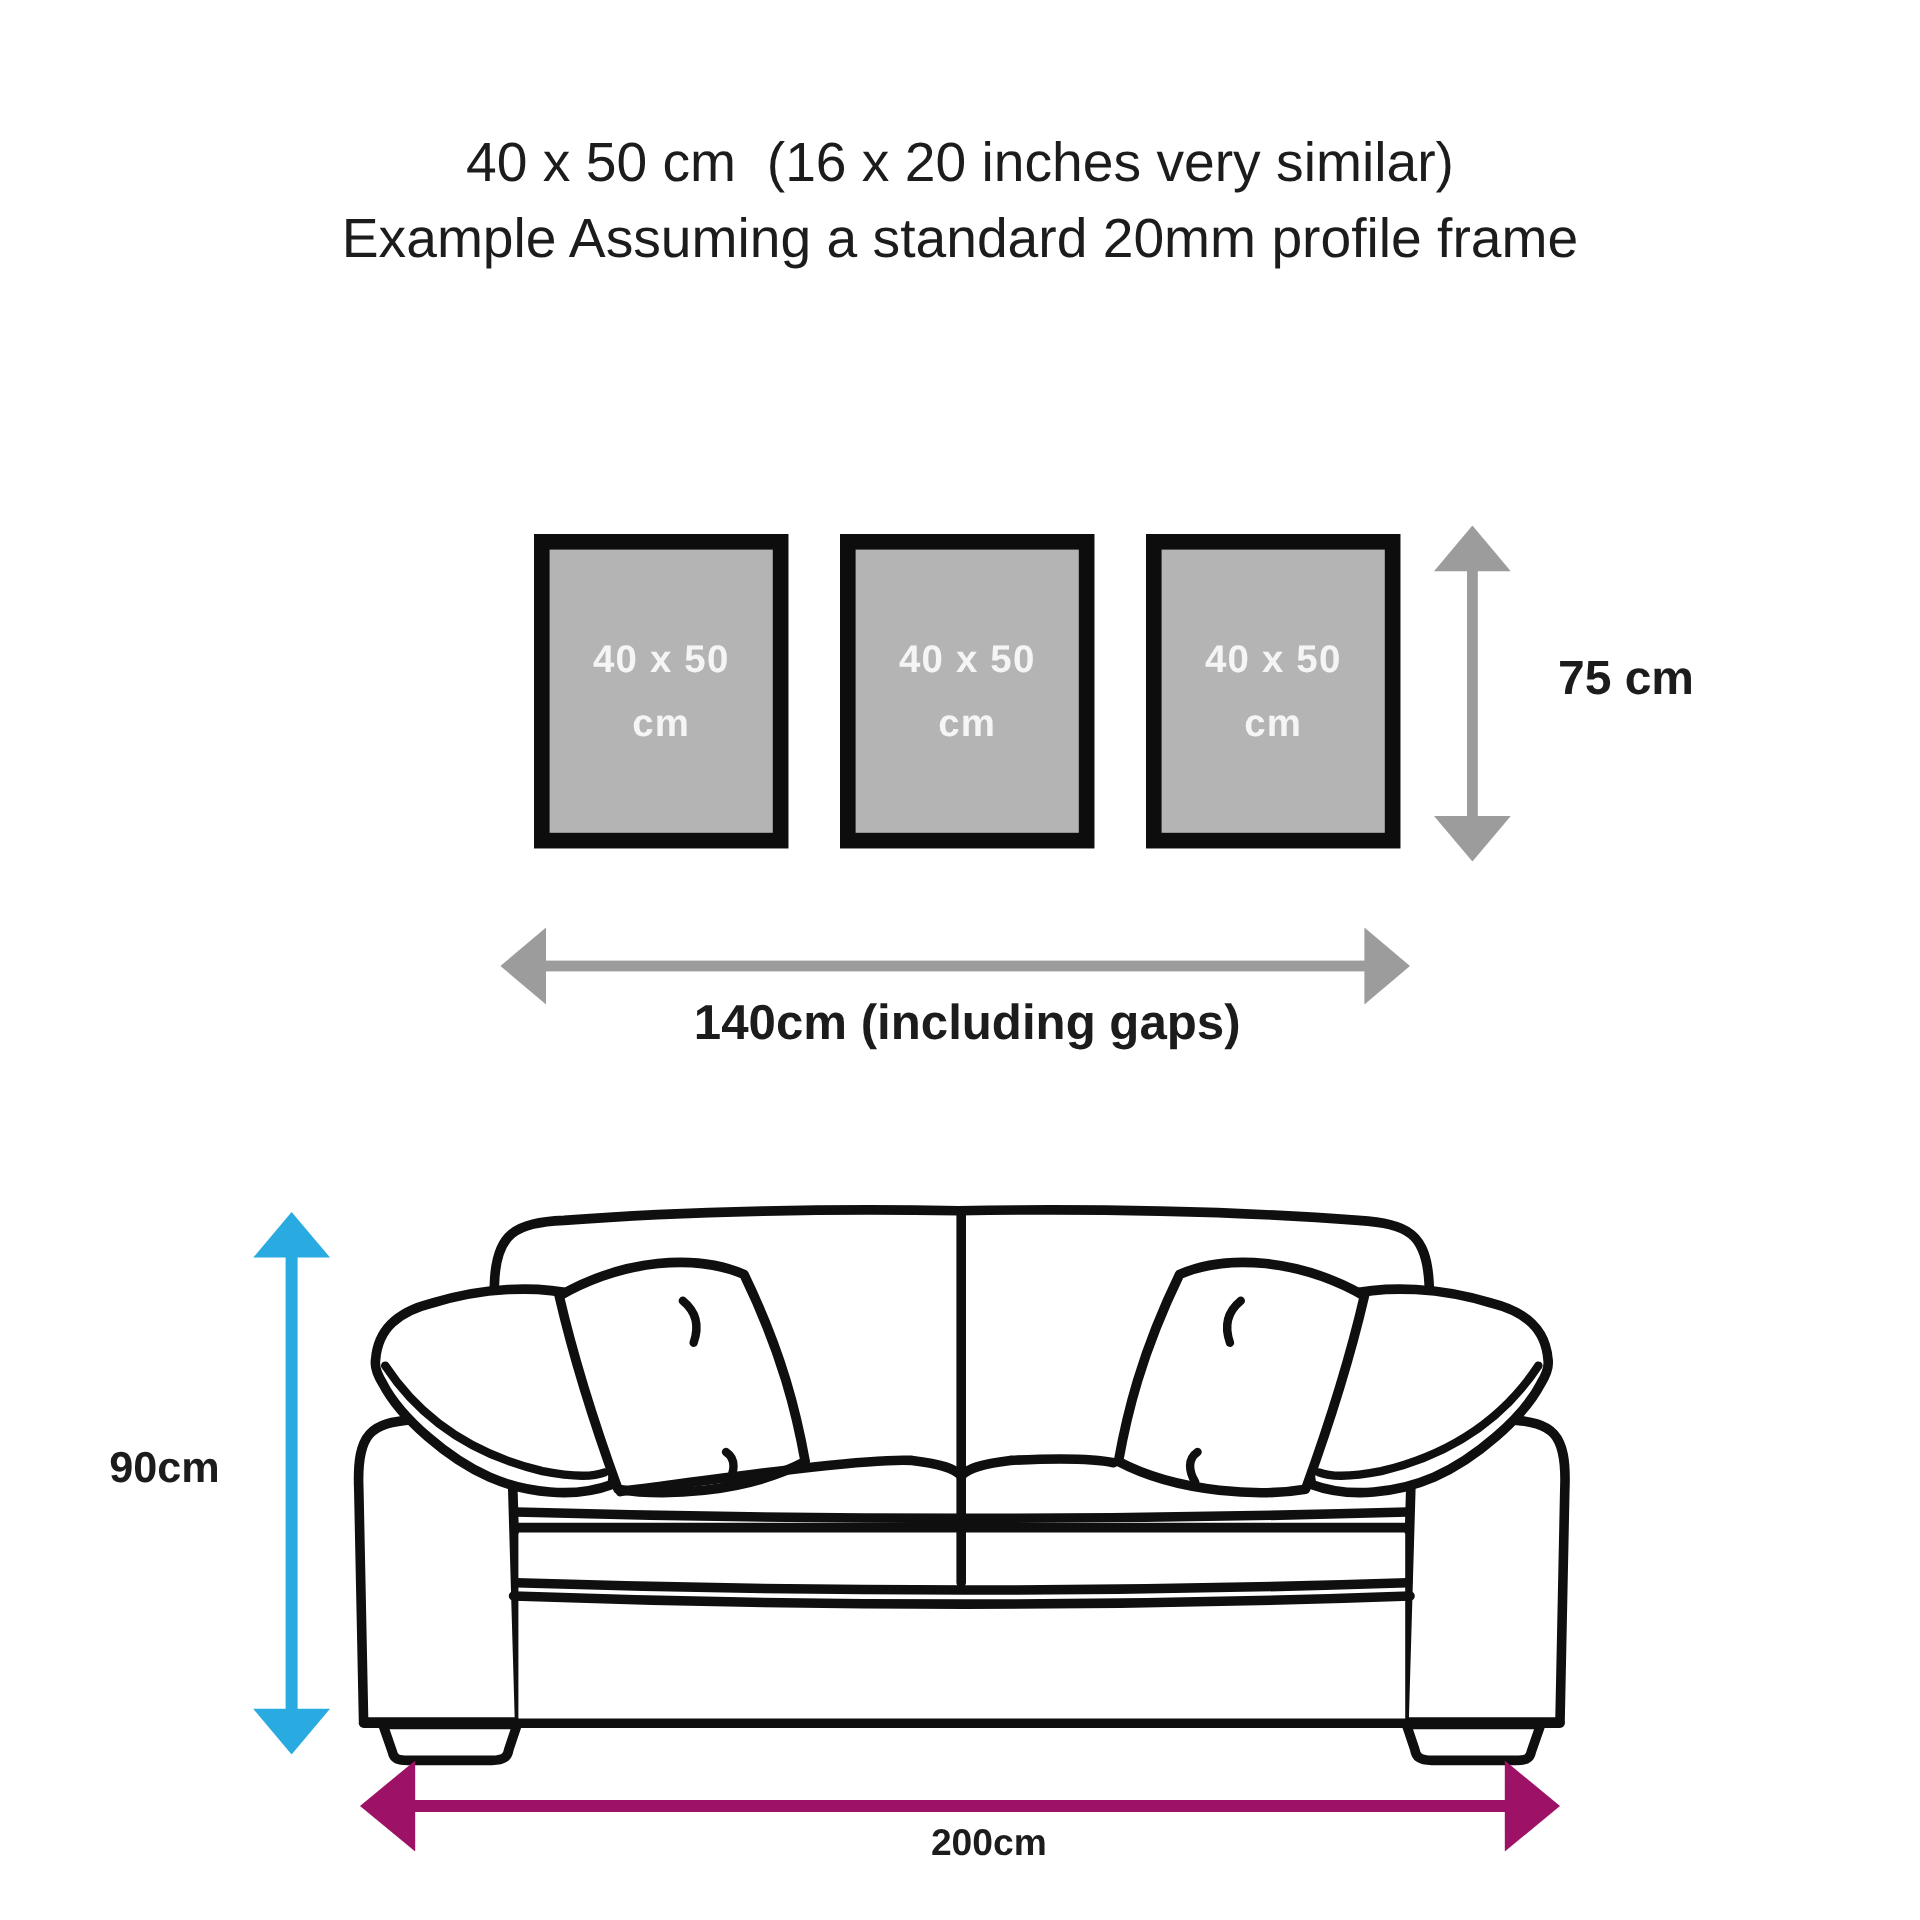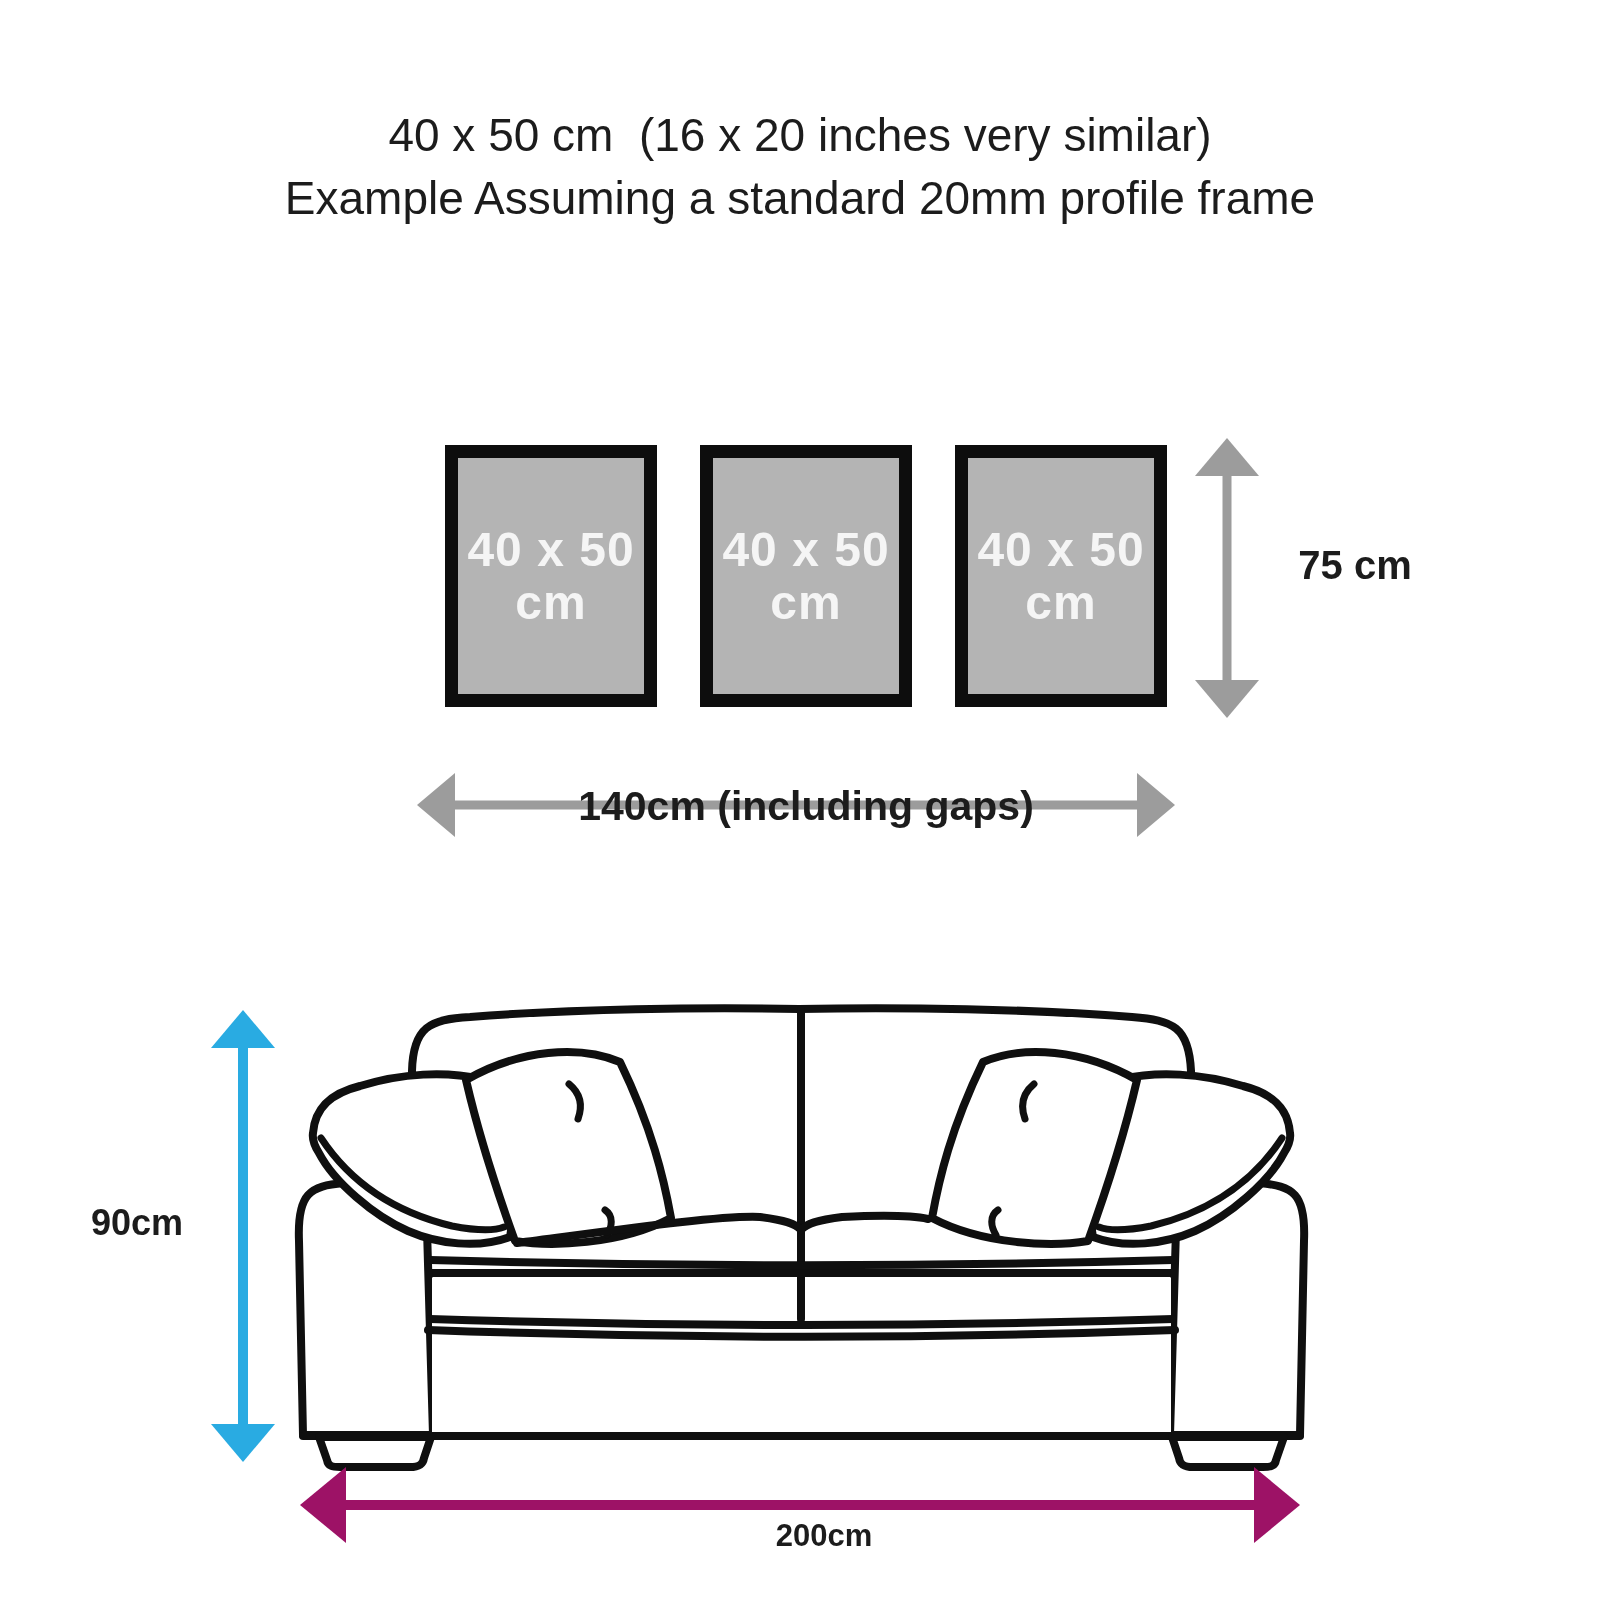--- a/index.html
+++ b/index.html
@@ -8,21 +8,21 @@
     font-family:"Liberation Sans", sans-serif;overflow:hidden;
   }
   .abs{position:absolute;}
   .title-block{top:104px;left:0;width:1600px;text-align:center;
     font-size:46px;line-height:63px;font-weight:400;}
   .frame{
     top:445px;width:212px;height:262px;box-sizing:border-box;
     border:13px solid #0d0d0d;display:flex;align-items:center;justify-content:center;
   }
   .frame-label{
-    text-align:center;font-weight:700;font-size:48px;line-height:53px;
+    text-align:center;font-weight:700;font-size:32px;line-height:53px;
     letter-spacing:1px;
   }
   .dim-label{font-weight:700;text-align:center;white-space:nowrap;}
   svg{display:block;}
 </style>
 </head>
 <body>
 
 <div id="canvas" style="color: rgb(28, 28, 28);">
 
@@ -59,21 +59,21 @@
   </svg>
   <div class="abs dim-label" style="left:1270px;top:543px;width:170px;font-size:40px;">75 cm</div>
 
   <svg class="abs" style="left:417px;top:773px;" width="758" height="64" viewBox="0 0 758 64">
     <g fill="#9c9c9c">
       <polygon points="0,32 38,0 38,64"></polygon>
       <polygon points="758,32 720,0 720,64"></polygon>
       <rect x="32" y="27.5" width="694" height="9"></rect>
     </g>
   </svg>
-  <div class="abs dim-label" style="left:426px;top:783px;width:760px;font-size:41px;">140cm (including gaps)</div>
+  <div class="abs dim-label" style="left:426px;top:829px;width:760px;font-size:41px;">140cm (including gaps)</div>
 
   <svg class="abs" style="left:280px;top:983px;" width="1030" height="490" viewBox="0 0 1030 490">
     <g fill="#ffffff" stroke-width="8" stroke-linecap="round" stroke-linejoin="round" stroke="#0f0f0f">
 
       <path d="M 124,290 L 132,88 C 133,44 150,36 190,34 C 292,26 420,24 519,26 C 622,24 752,26 852,34 C 893,37 909,44 911,88 L 919,290 Z"></path>
 
       <path d="M 23,452 L 19,258 C 17,210 30,203 64,200 L 128,194 C 142,193 145,200 146,212 L 153,452 Z"></path>
       <path d="M 1020,452 L 1024,258 C 1026,210 1013,203 979,200 L 915,194 C 901,193 898,200 897,212 L 890,452 Z"></path>
 
       <rect x="152" y="295" width="739" height="156" fill="#ffffff" stroke="none"></rect>

